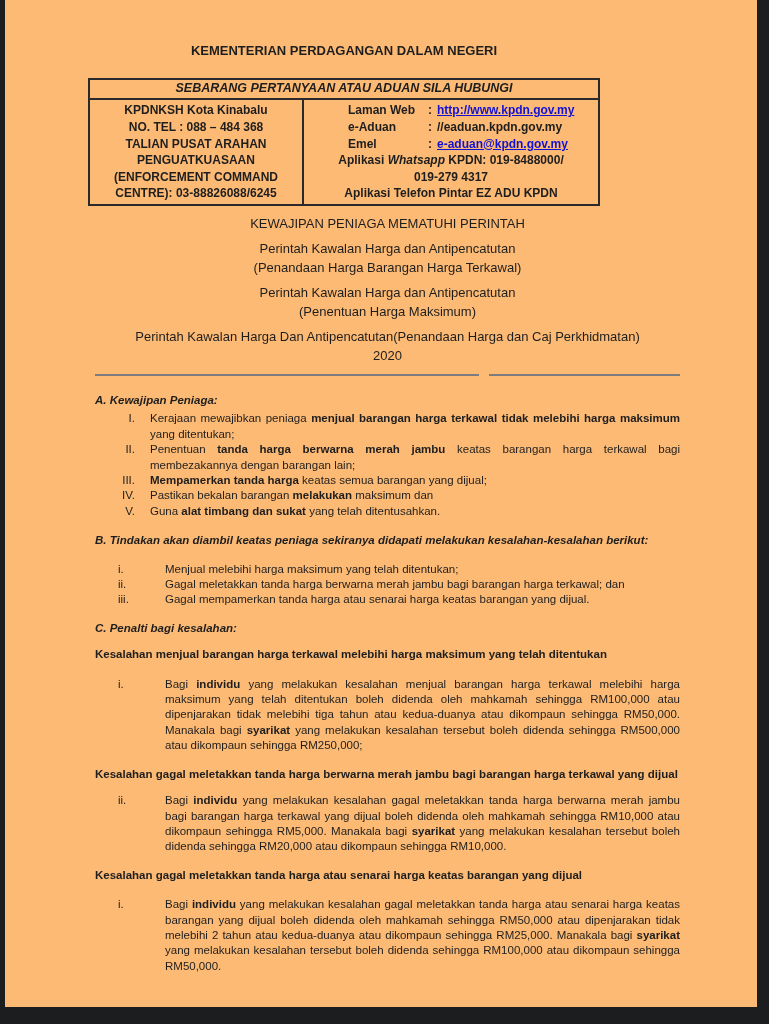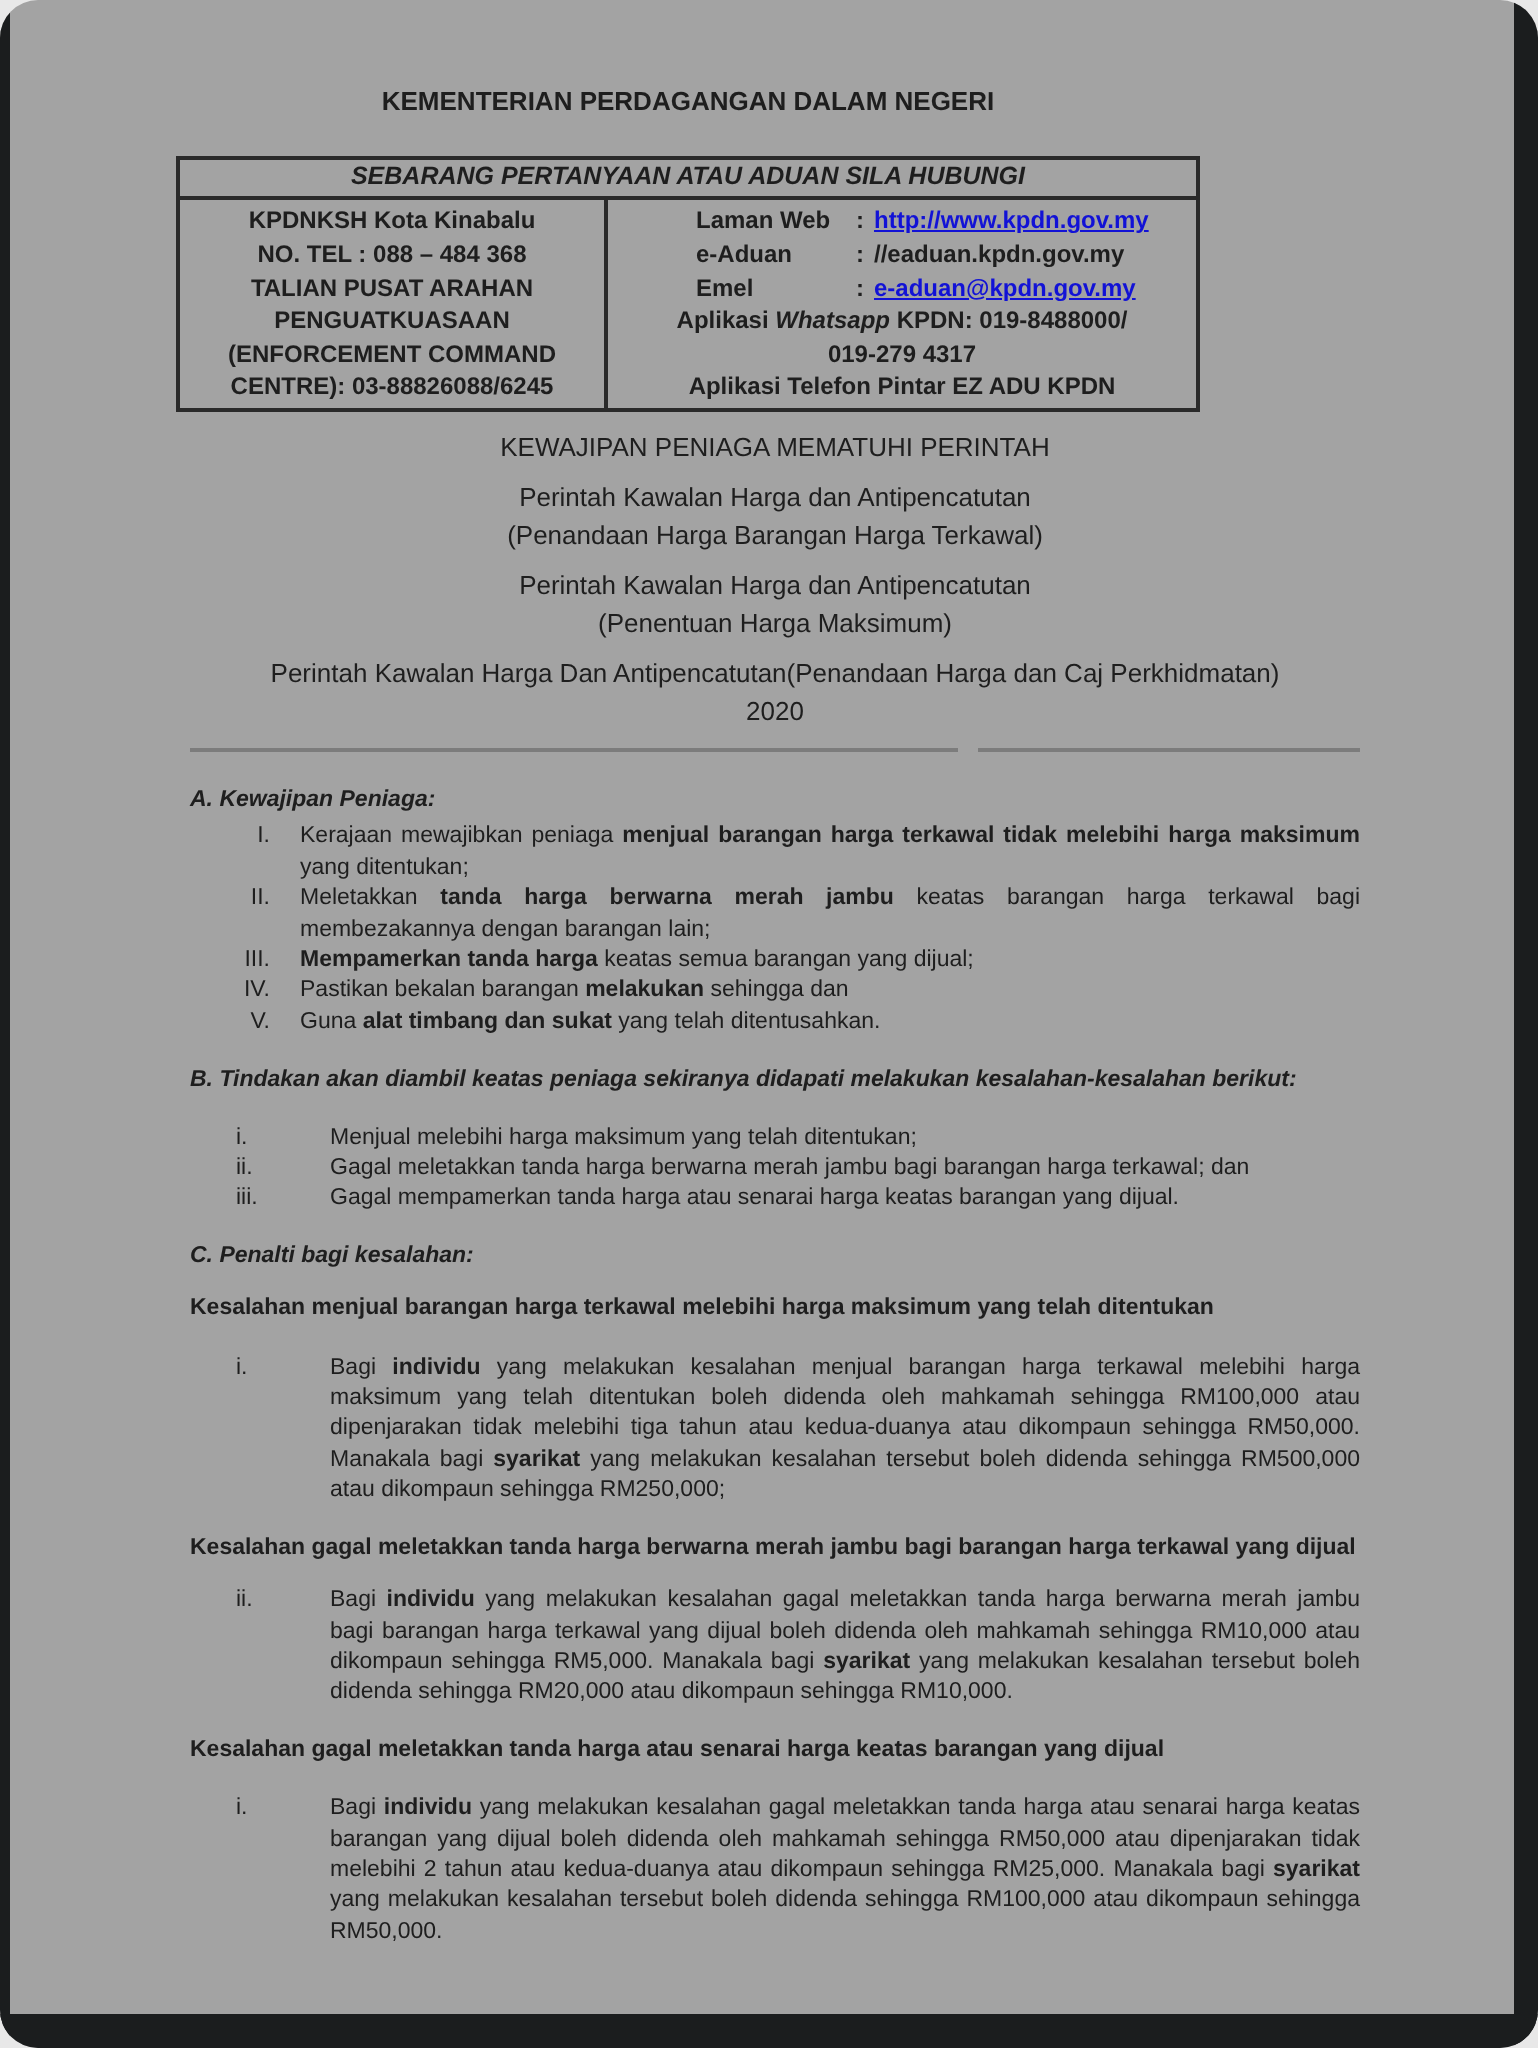--- a/index.html
+++ b/index.html
@@ -1,21 +1,20 @@
 <!DOCTYPE html>
 <html><head>
 <meta charset="utf-8">
 <style>
   html,body { margin:0; padding:0; background:#e8e8e8; }
   .page {
     position:relative; width:769px; height:1024px; margin:0 auto;
-    background:#a3a3a3; overflow:hidden;
+    background:#fdba74; overflow:hidden;
     font-family:"Liberation Sans", sans-serif;
     color:#1e1e1e;
-    border-radius:19px;
   }
   
   .edge-left  { position:absolute; left:0; top:0; width:5px; height:100%; background:#1b1d1e; }
   .edge-right { position:absolute; right:0; top:0; width:12px; height:100%; background:#1b1d1e; }
   .edge-bottom{ position:absolute; left:0; bottom:0; width:100%; height:17px; background:#1b1d1e; }
 
   .content { position:absolute; left:95px; top:0; width:585px; font-size:11.5px; line-height:15.4px; }
 
   
   .doc-header { width:512px; margin-left:-7px; margin-top:42px; text-align:center;
@@ -141,29 +140,29 @@
     </div>
 
     <div class="sec-heading mt-a">A. Kewajipan Peniaga:</div>
     <div class="mt-i1">
       <div class="ritem">
         <div class="rnum">I.</div>
         <div class="rtext"><span>Kerajaan mewajibkan peniaga </span><span style="font-weight: 700;">menjual barangan harga terkawal tidak melebihi harga maksimum</span><span> yang ditentukan;</span></div>
       </div>
       <div class="ritem">
         <div class="rnum">II.</div>
-        <div class="rtext"><span>Meletakkan </span><span style="font-weight: 700;">tanda harga berwarna merah jambu</span><span> keatas barangan harga terkawal bagi membezakannya dengan barangan lain;</span></div>
+        <div class="rtext"><span>Penentuan </span><span style="font-weight: 700;">tanda harga berwarna merah jambu</span><span> keatas barangan harga terkawal bagi membezakannya dengan barangan lain;</span></div>
       </div>
       <div class="ritem">
         <div class="rnum">III.</div>
         <div class="rtext"><span style="font-weight: 700;">Mempamerkan tanda harga</span><span> keatas semua barangan yang dijual;</span></div>
       </div>
       <div class="ritem">
         <div class="rnum">IV.</div>
-        <div class="rtext"><span>Pastikan bekalan barangan </span><span style="font-weight: 700;">melakukan</span><span> sehingga dan</span></div>
+        <div class="rtext"><span>Pastikan bekalan barangan </span><span style="font-weight: 700;">melakukan</span><span> maksimum dan</span></div>
       </div>
       <div class="ritem">
         <div class="rnum">V.</div>
         <div class="rtext"><span>Guna </span><span style="font-weight: 700;">alat timbang dan sukat</span><span> yang telah ditentusahkan.</span></div>
       </div>
     </div>
 
     <div class="sec-heading mt-b">B. Tindakan akan diambil keatas peniaga sekiranya didapati melakukan kesalahan-kesalahan berikut:</div>
     <div class="mt-i2">
       <div class="litem">

